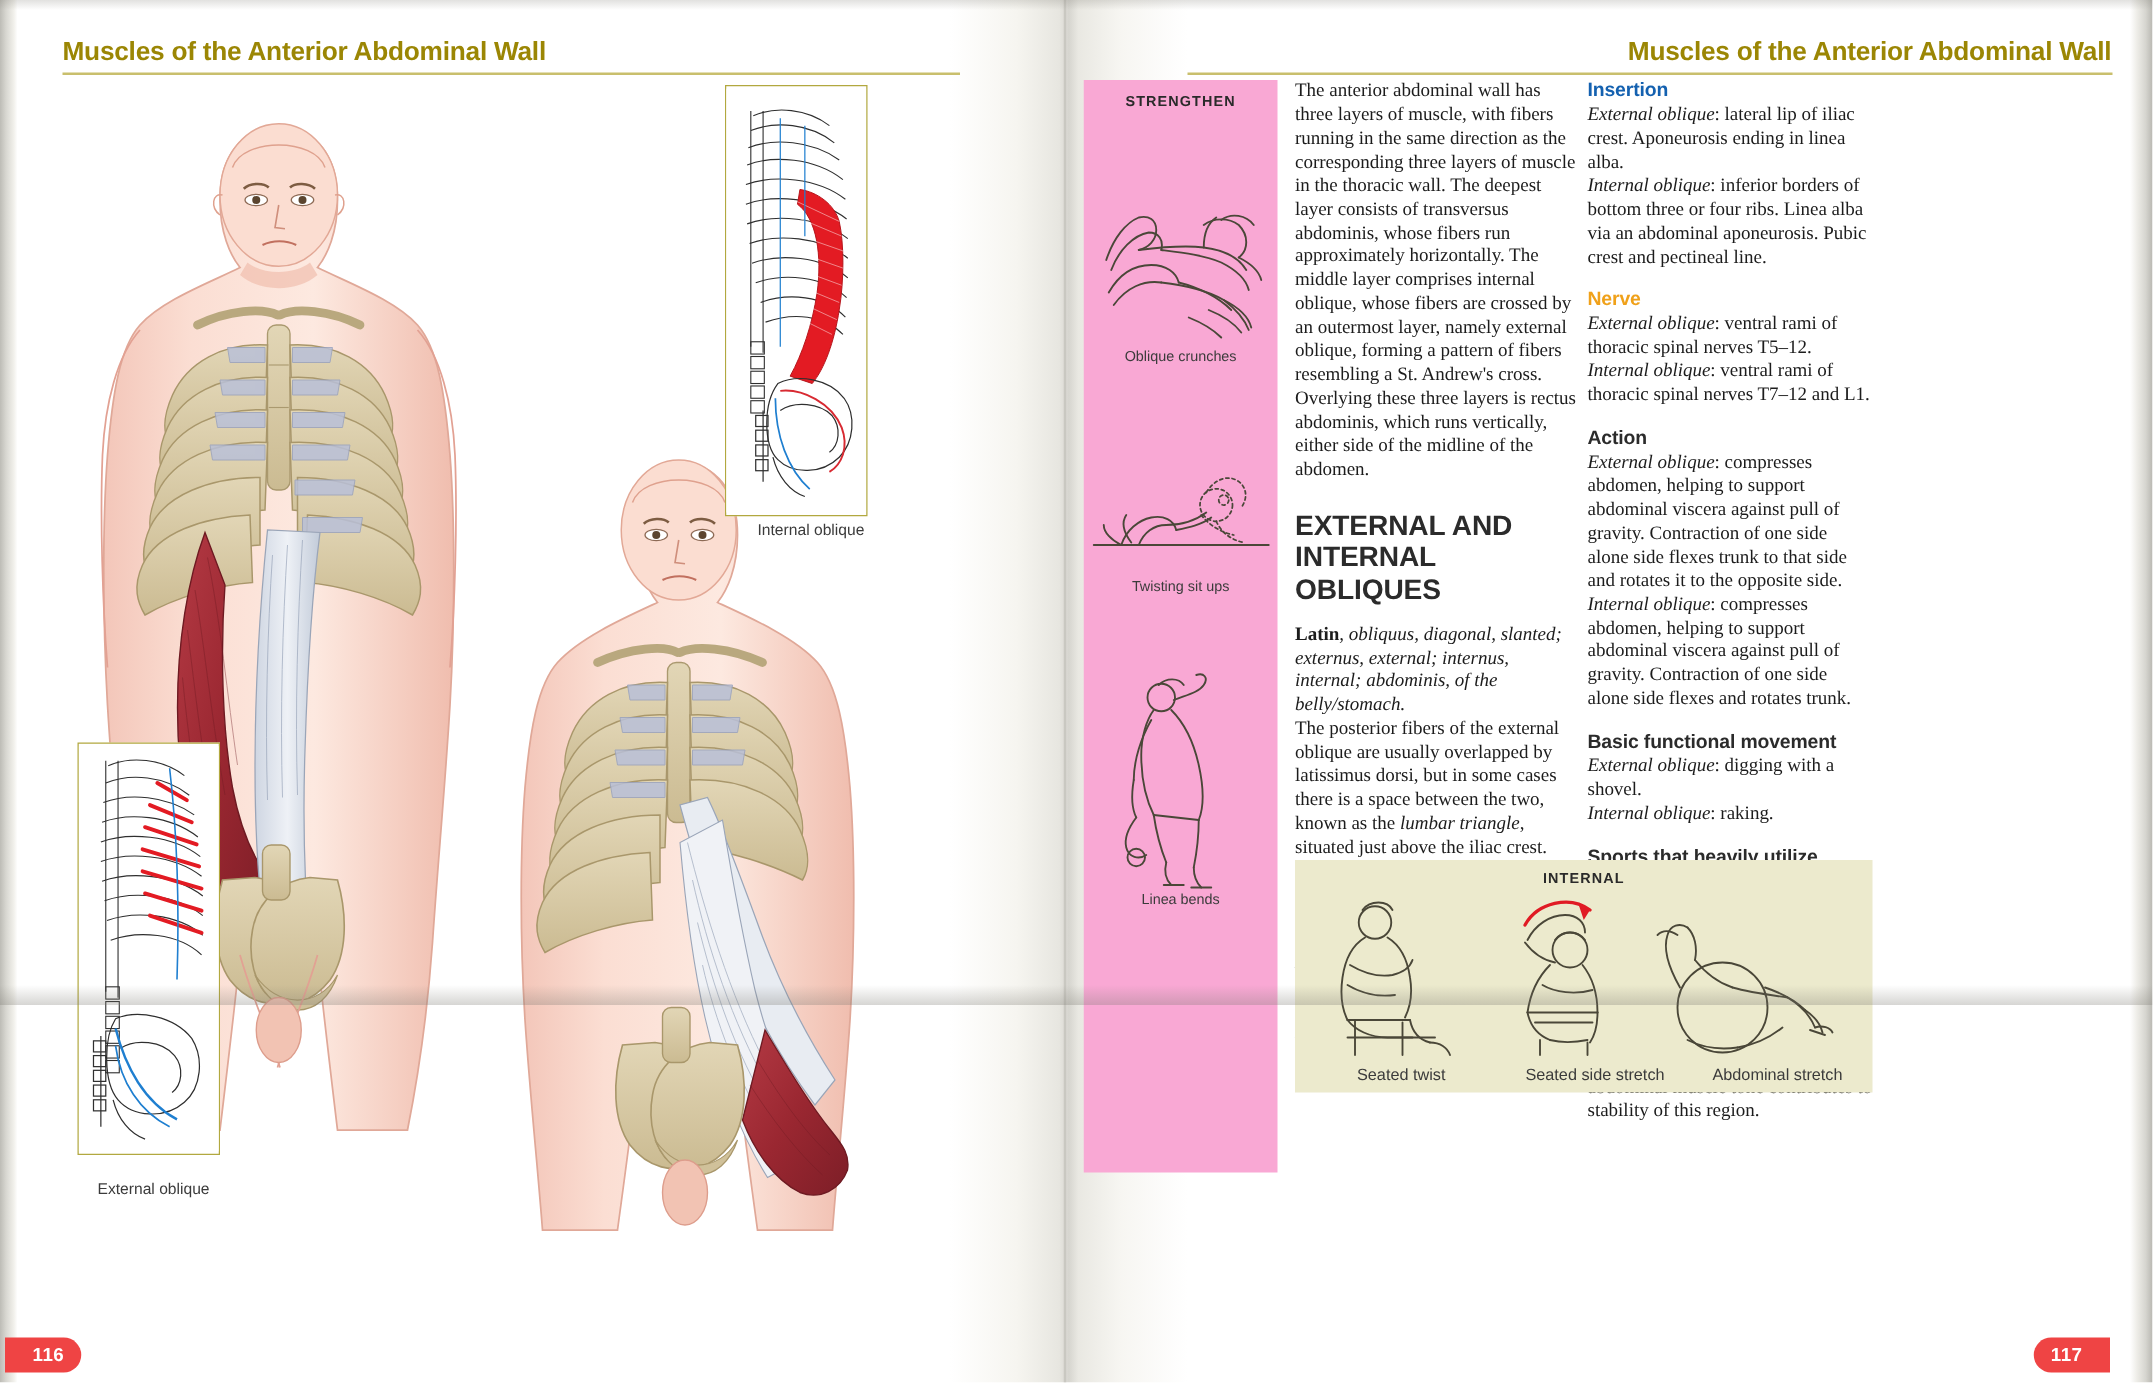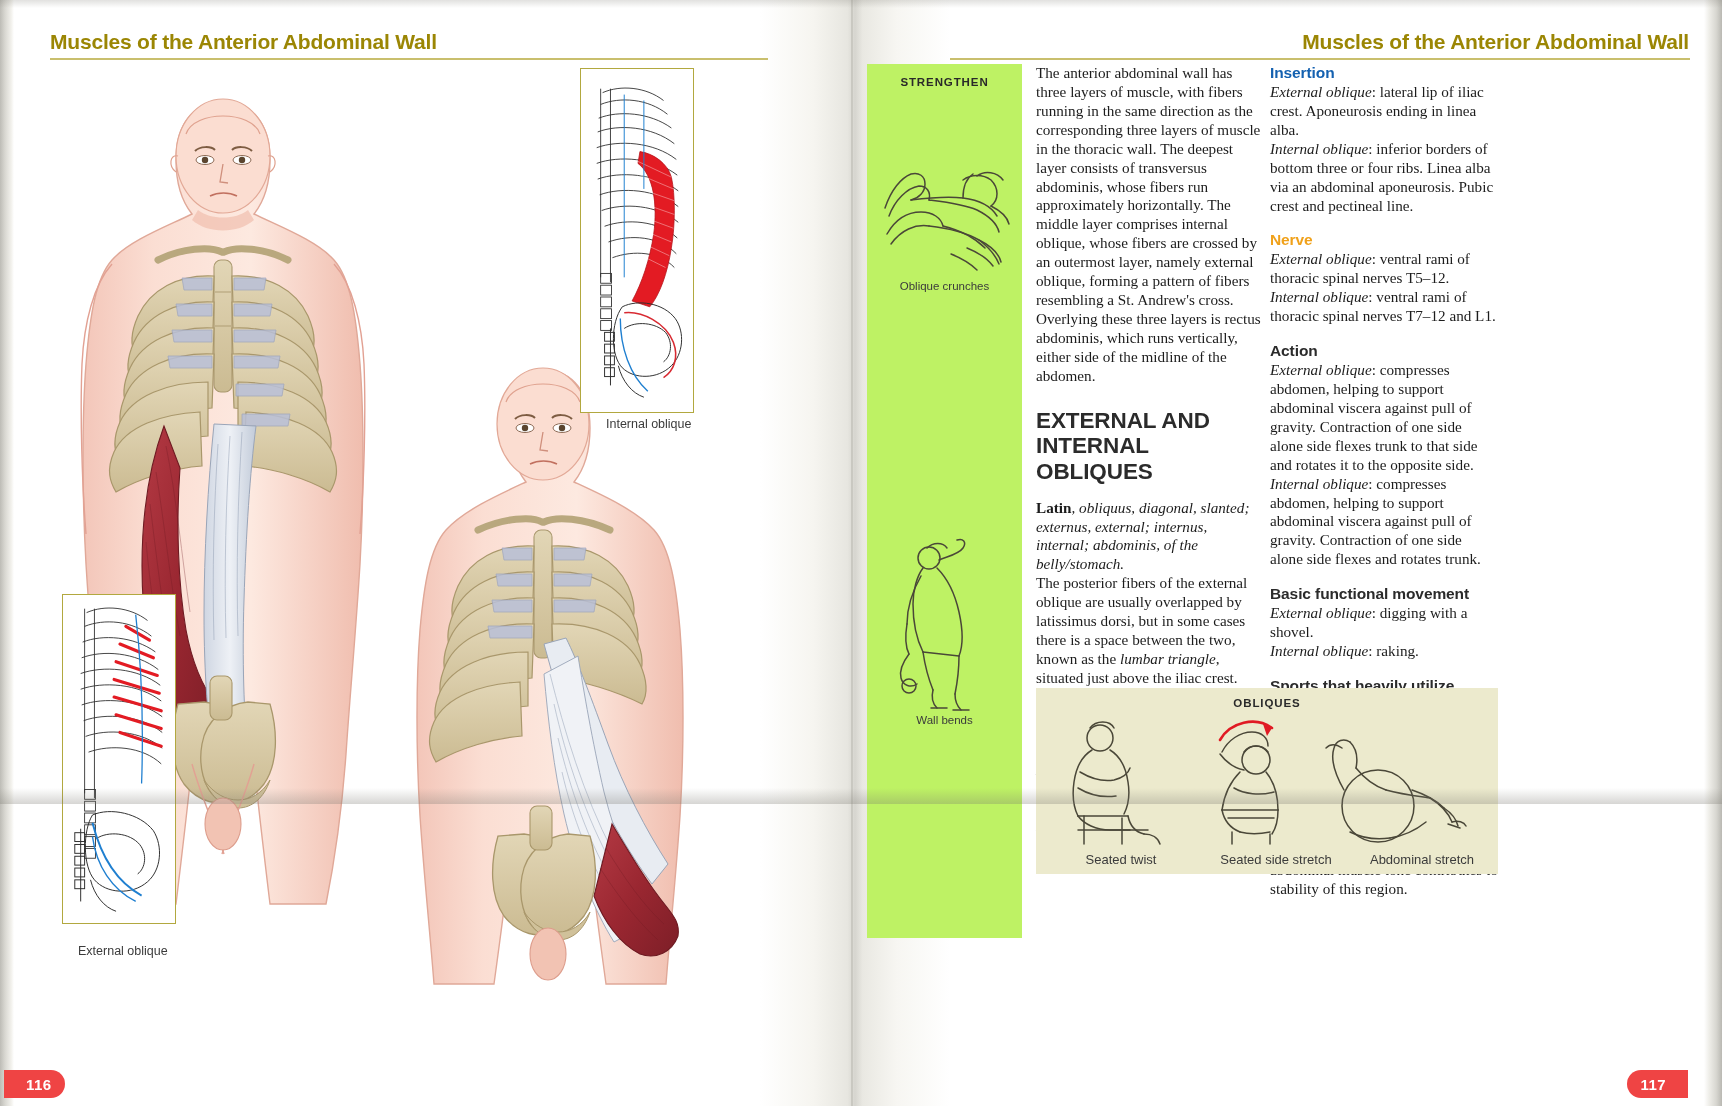--- a/index.html
+++ b/index.html
@@ -100,21 +100,21 @@
     font-size: 12.5px;
     color: #3b3b3b;
   }
   .cap-io { left: 556px; top: 353px; }
   .cap-eo { left: 28px;  top: 880px; }
 
   
   .strengthen-panel {
     position: absolute; left: -83px; top: 64px;
     width: 155px; height: 874px;
-    background: #bef264;
+    background: #f9a8d4;
   }
   .panel-title {
     font-family: "Liberation Sans", sans-serif;
     font-weight: bold;
     font-size: 11.5px;
     letter-spacing: 0.9px;
     color: #2a2a2a;
     text-align: center;
     padding-top: 12px;
   }
@@ -545,20 +545,41 @@
             <path d="M62 96 C80 98 98 102 112 110 C124 116 132 124 134 132"></path>
             <path d="M76 96 C92 100 108 108 118 118"></path>
             <path d="M112 110 C120 116 128 124 132 134"></path>
             <path d="M100 118 C110 122 120 128 126 136"></path>
             <path d="M84 124 C94 128 104 134 110 140"></path>
           </g>
         </svg>
         <div class="ex-caption">Oblique crunches</div>
       </div>
 
+      <div class="ex-block" style="top:300px;">
+        <svg class="ex-art" viewBox="0 0 155 100" height="100">
+          <g stroke="#4a4738" stroke-width="1.5" fill="none" stroke-linecap="round" stroke-linejoin="round">
+            <path d="M8 72 L148 72"></path>
+            <path d="M30 72 C34 60 44 52 54 50 C64 48 72 52 74 60"></path>
+            <path d="M44 72 C48 62 56 56 66 56"></path>
+            <path d="M74 60 C84 58 94 56 102 50"></path>
+            <path d="M66 56 C78 56 90 52 98 46"></path>
+            <path d="M30 72 C22 68 16 62 16 56"></path>
+            <path d="M38 70 C32 62 30 54 34 48"></path>
+          </g>
+          <g stroke="#4a4738" stroke-width="1.4" fill="none" stroke-dasharray="2.5,2.5" stroke-linecap="round">
+            <circle cx="106" cy="40" r="13"></circle>
+            <path d="M98 30 C104 20 114 16 122 20 C130 24 132 34 126 42"></path>
+            <path d="M106 53 C110 62 118 68 128 70"></path>
+            <path d="M94 48 C100 56 110 62 120 64"></path>
+            <circle cx="112" cy="36" r="4"></circle>
+          </g>
+        </svg>
+        <div class="ex-caption">Twisting sit ups</div>
+      </div>
 
       <div class="ex-block" style="top:472px;">
         <svg class="ex-art" viewBox="0 0 155 178" height="178">
           <g stroke="#4a4738" stroke-width="1.5" fill="none" stroke-linecap="round" stroke-linejoin="round">
             <circle cx="62" cy="22" r="11"></circle>
             <path d="M60 12 C66 6 76 6 80 12"></path>
             <path d="M72 24 C82 20 92 18 96 12 C100 6 96 2 90 4"></path>
             <path d="M56 32 C50 40 46 54 46 68 C46 86 50 104 56 116"></path>
             <path d="M70 32 C80 42 88 58 92 76 C96 94 96 110 92 120"></path>
             <path d="M54 40 C46 54 40 72 40 88"></path>
@@ -567,21 +588,21 @@
             <path d="M92 120 C92 134 90 148 88 158"></path>
             <path d="M56 116 L92 120"></path>
             <path d="M66 154 C64 162 66 168 70 172"></path>
             <path d="M88 158 C88 166 90 170 94 174"></path>
             <path d="M64 172 L80 172"></path>
             <path d="M86 174 L102 174"></path>
             <path d="M42 118 C36 126 32 134 34 142 C36 150 44 152 50 148"></path>
             <circle cx="42" cy="150" r="7"></circle>
           </g>
         </svg>
-        <div class="ex-caption">Wall bends</div>
+        <div class="ex-caption">Linea bends</div>
       </div>
 
     </div>
 
     <div class="col col-mid">
       <p class="body-para">The anterior abdominal wall has three layers of muscle, with fibers running in the same direction as the corresponding three layers of muscle in the thoracic wall. The deepest layer consists of transversus abdominis, whose fibers run approximately horizontally. The middle layer comprises internal oblique, whose fibers are crossed by an outermost layer, namely external oblique, forming a pattern of fibers resembling a St. Andrew's cross. Overlying these three layers is rectus abdominis, which runs vertically, either side of the midline of the abdomen.</p>
 
       <h2 class="section-title">EXTERNAL AND INTERNAL OBLIQUES</h2>
 
       <p class="body-para"><b>Latin</b><i>, obliquus, diagonal, slanted; externus, external; internus, internal; abdominis, of the belly/stomach.</i></p>
@@ -612,21 +633,21 @@
 
       <h3 class="sub c-dark">Sports that heavily utilize these muscles</h3>
       <p><i>External oblique</i><span>: gymnastics, rowing, rugby.</span></p>
       <p><i>Internal oblique</i><span>: golf, javelin, pole vault.</span></p>
 
       <h3 class="sub c-dark">Common problems when these muscles are weak</h3>
       <p>Injury to the lumbar spine, because abdominal muscle tone contributes to stability of this region.</p>
     </div>
 
     <div class="stretch-panel">
-      <div class="stretch-title">OBLIQUES</div>
+      <div class="stretch-title">INTERNAL</div>
 
       <svg style="position:absolute; left:8px; top:26px;" width="446" height="132" viewBox="0 0 446 132">
         <g stroke="#4a4738" stroke-width="1.5" fill="none" stroke-linecap="round" stroke-linejoin="round">
 
           <circle cx="56" cy="24" r="13"></circle>
           <path d="M46 14 C52 6 66 6 70 14"></path>
           <path d="M48 36 C38 42 32 54 30 68 C28 82 30 94 34 102"></path>
           <path d="M66 36 C76 42 82 54 84 68 C86 80 84 92 80 100"></path>
           <path d="M36 58 C46 64 58 68 70 66 C78 64 84 60 86 54"></path>
           <path d="M34 74 C44 80 58 84 72 82"></path>

